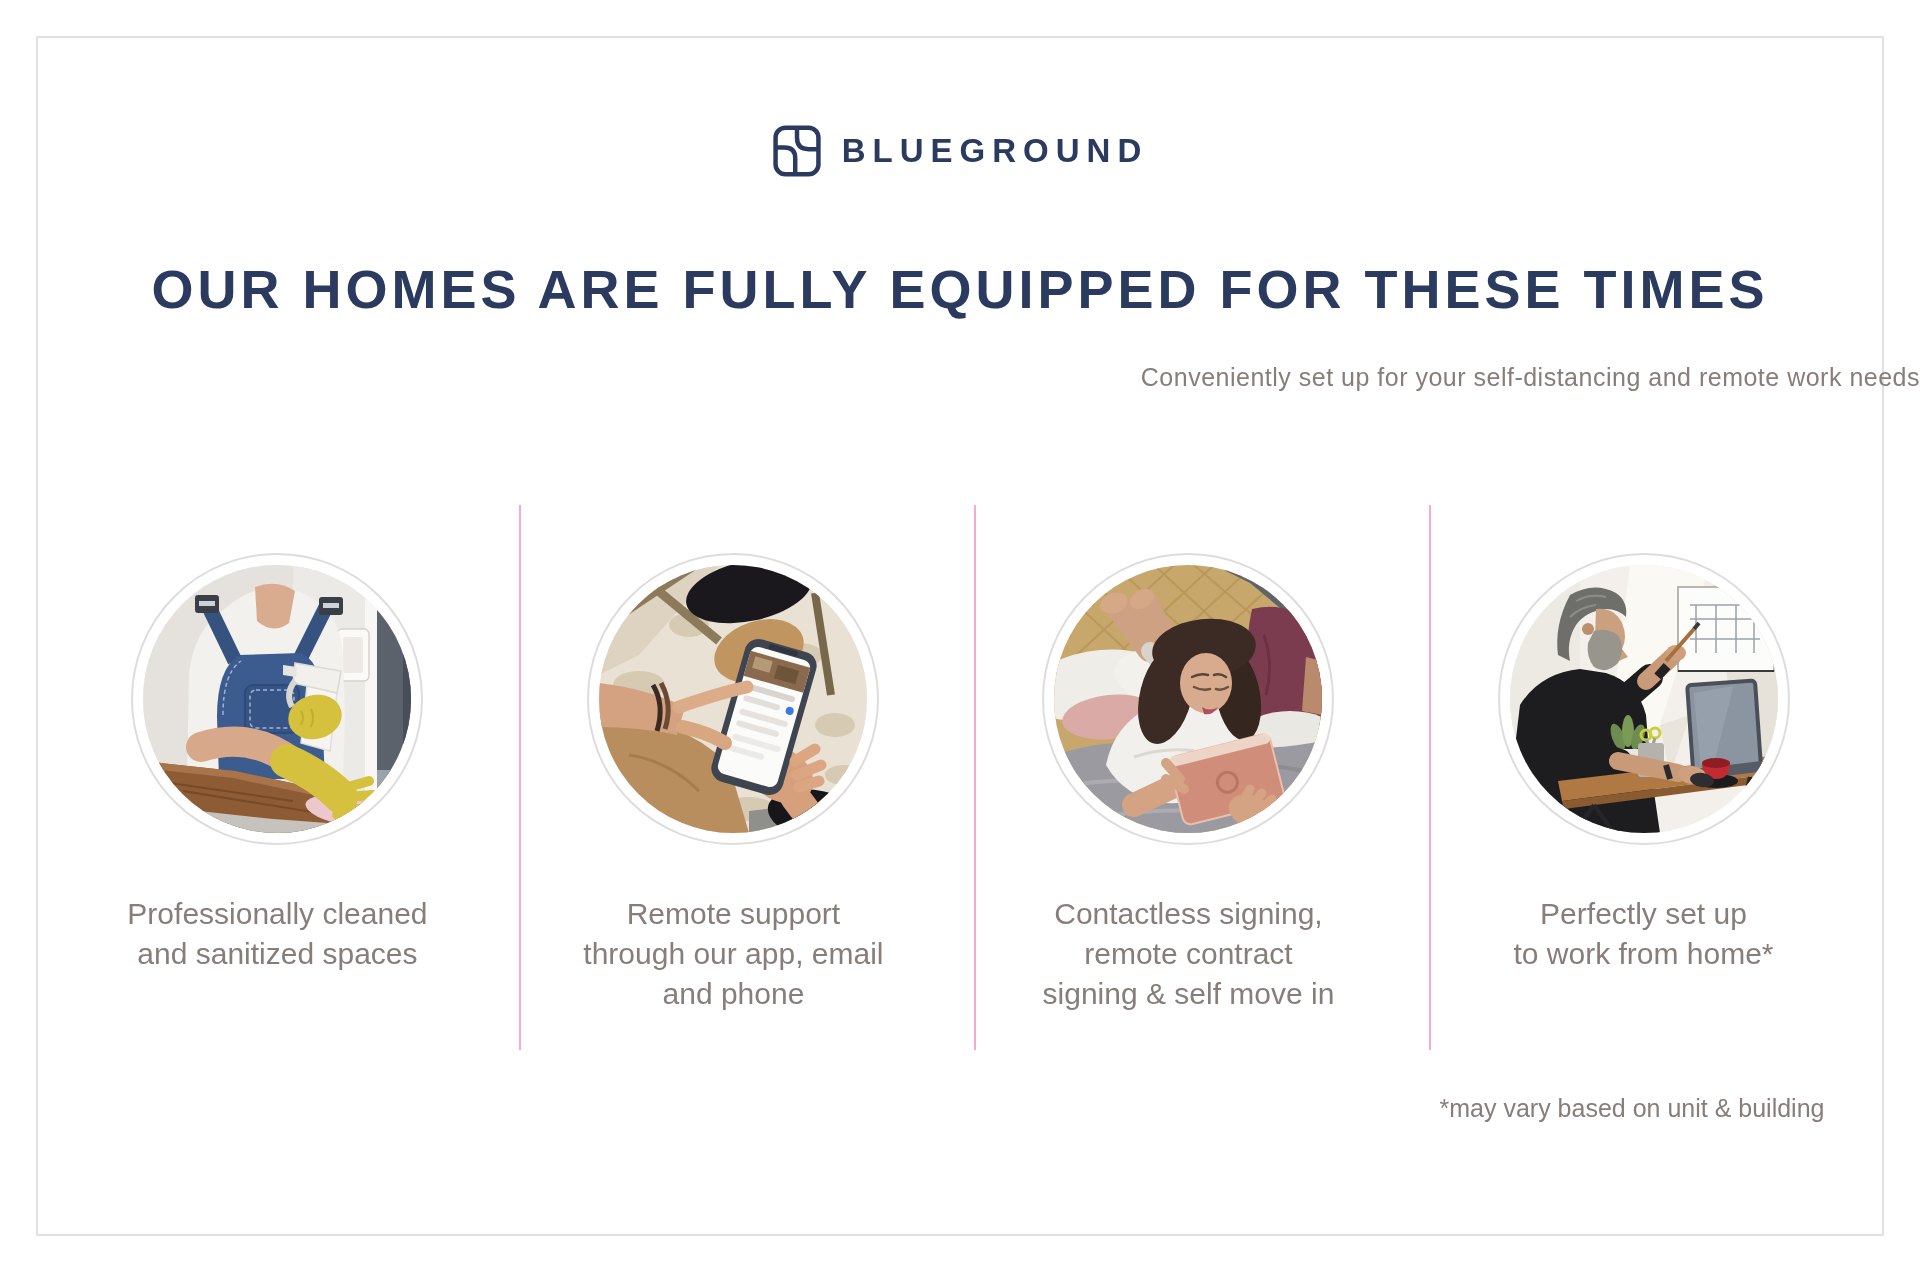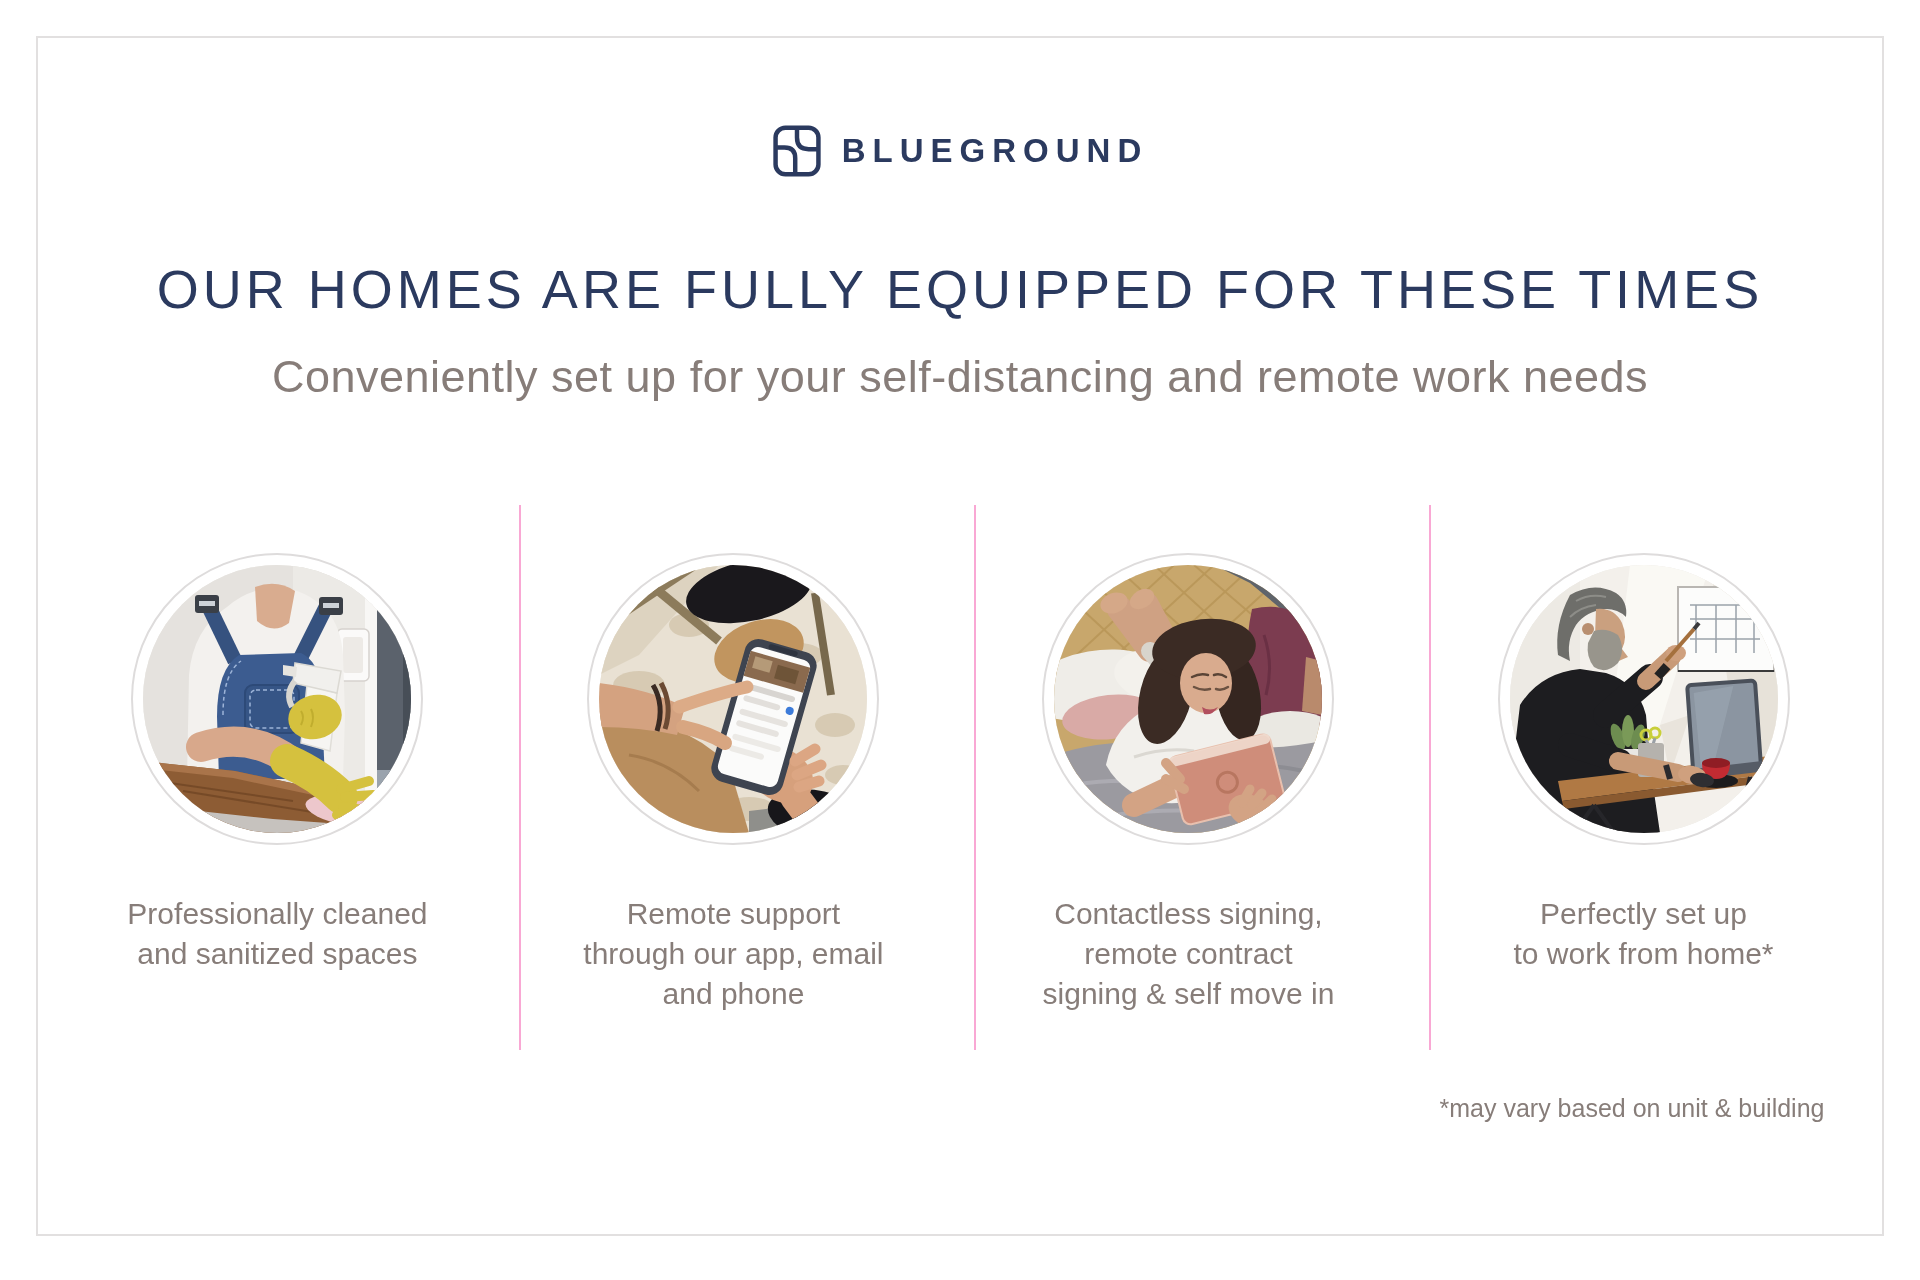--- a/index.html
+++ b/index.html
@@ -6,23 +6,23 @@
   html,body{margin:0;padding:0;background:#ffffff;}
   body{width:1920px;height:1280px;overflow:hidden;font-family:"Liberation Sans",sans-serif;}
   .canvas{position:relative;width:1920px;height:1272px;background:#ffffff;}
   .frame{position:absolute;left:36px;top:36px;right:36px;bottom:36px;border:2px solid #e2e0e0;pointer-events:none;}
 
   .logo-row{position:absolute;top:124px;left:0;width:100%;display:flex;justify-content:center;align-items:center;gap:20px;}
   .logo-icon{display:block;}
   .wordmark{font-size:33px;font-weight:bold;letter-spacing:7px;color:#2b3a5f;}
 
   .headline{position:absolute;top:258px;left:0;width:100%;margin:0;text-align:center;
-    font-size:54px;line-height:62px;font-weight:normal;letter-spacing:4px;color:#2b3a5f;}
-  .subtitle{position:absolute;top:354px;left:0;width:100%;margin:0;text-align:center;
-    font-size:45px;line-height:46px;font-weight:normal;letter-spacing:0.5px;color:#877d79;}
+    font-size:54px;line-height:62px;font-weight:bold;letter-spacing:4px;color:#2b3a5f;}
+  .subtitle{position:absolute;top:354px;left:0;width:100%;margin:0;text-align:right;
+    font-size:25px;line-height:46px;font-weight:normal;letter-spacing:0.5px;color:#877d79;}
 
   .features{position:absolute;left:64px;top:505px;width:1792px;height:545px;display:flex;gap:28px;}
   .feature{width:448px;box-sizing:border-box;}
   .feature + .feature{border-left:2px solid #f9a8d4;}
   .ring{width:268px;height:268px;margin:48px auto 0;padding:10px;border:2px solid #dedcdc;border-radius:50%;background:#ffffff;}
   .photo{width:268px;height:268px;border-radius:50%;overflow:hidden;background:#eceae6;}
   .photo svg{display:block;}
   .caption{margin:49px 10px 0;text-align:center;font-size:30px;line-height:40px;color:#877d79;}
   .caption span{display:block;}
 

